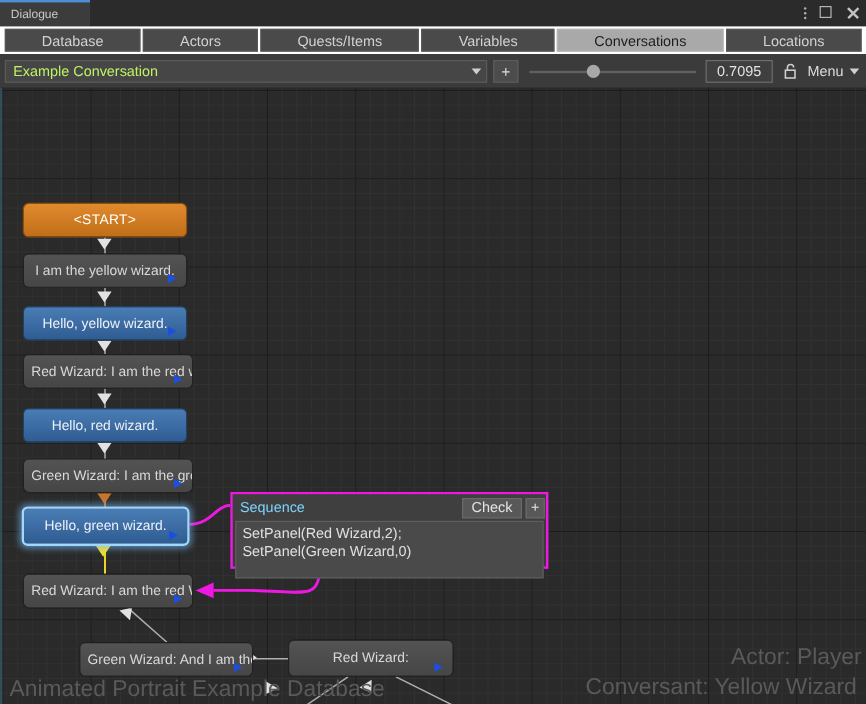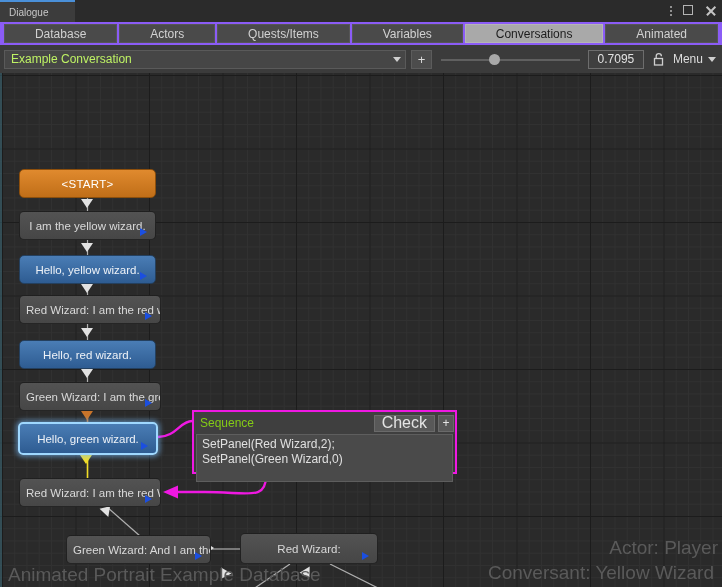--- a/index.html
+++ b/index.html
@@ -22,21 +22,21 @@
   .wc{width:13px;height:13px;position:relative;cursor:default;}
   .kebab{display:flex;flex-direction:column;align-items:center;justify-content:center;gap:2px;height:13px;width:6px;}
   .kebab i{display:block;width:2px;height:2px;background:#b4b4b4;border-radius:50%;}
   .sq{width:10px;height:10px;border:1.4px solid #b4b4b4;box-sizing:border-box;}
   .xmark{width:12px;height:12px;position:relative;}
   .xmark:before,.xmark:after{content:"";position:absolute;left:0;top:5px;width:12px;height:1.6px;background:#c4c4c4;}
   .xmark:before{transform:rotate(45deg);}
   .xmark:after{transform:rotate(-45deg);}
 
   
-  .tabstrip{position:absolute;left:0;top:22px;width:722px;height:23px;background:#8b5cf6;
+  .tabstrip{position:absolute;left:0;top:22px;width:722px;height:23px;background:#ffffff;
     display:flex;align-items:center;padding:0 4px;box-sizing:border-box;gap:2px;}
   .mtab{flex:1 1 auto;height:19px;background:#4a4a4a;border:1px solid #565656;box-sizing:border-box;
     color:#d2d2d2;font-size:12px;display:flex;align-items:center;justify-content:center;cursor:default;}
   .mtab.active{background:#a9a9a9;color:#1d1d1d;border-color:#b5b5b5;}
 
   
   .toolbar{position:absolute;left:0;top:45px;width:722px;height:28px;background:#3b3b3b;
     display:flex;align-items:center;padding:0 4px;box-sizing:border-box;}
   .convo-dd{width:406px;height:19px;background:#464646;border:1px solid #5a5a5a;box-sizing:border-box;
     display:flex;align-items:center;color:#bef264;font-size:12px;padding:0 4px 0 6px;position:relative;cursor:default;}
@@ -86,23 +86,23 @@
     border-top:4.5px solid transparent;border-bottom:4.5px solid transparent;border-left:7.5px solid #1b4fe0;}
   .arrowhead{position:absolute;width:0;height:0;}
   .ah-down{border-left:6.5px solid transparent;border-right:6.5px solid transparent;border-top:9px solid #e2e2e2;}
   .ah-down.orange{border-top-color:#c8742a;}
   .ah-down.yellow{border-top-color:#f2dd27;}
   .ah-right{border-top:6.5px solid transparent;border-bottom:6.5px solid transparent;border-left:9px solid #e2e2e2;}
 
   
   .seqpanel{position:absolute;box-sizing:border-box;border:2px solid #ef18e2;background:#3a3a3a;}
   .seq-head{height:22px;display:flex;align-items:center;background:#3f3f3f;padding-left:6px;}
-  .seq-head .title{flex:1;color:#84cc16;font-size:12px;}
+  .seq-head .title{flex:1;color:#7dd3fc;font-size:12px;}
   .seq-check{height:17px;min-width:48px;padding:0 7px;background:#585858;border:1px solid #6a6a6a;
-    box-sizing:border-box;color:#e4e4e4;font-size:16px;display:flex;align-items:center;justify-content:center;cursor:default;}
+    box-sizing:border-box;color:#e4e4e4;font-size:12px;display:flex;align-items:center;justify-content:center;cursor:default;}
   .seq-plus{margin:0 1px 0 3px;width:16px;height:17px;background:#585858;border:1px solid #6a6a6a;box-sizing:border-box;
     color:#e4e4e4;font-size:12px;display:flex;align-items:center;justify-content:center;cursor:default;}
   .seq-body{margin:0 2px 2px 2px;background:#4a4a4a;border:1px solid #5e5e5e;box-sizing:border-box;
     color:#e0e0e0;font-size:12px;line-height:15px;padding:2px 5px;cursor:text;}
 
   svg.overlay{position:absolute;left:0;top:0;width:722px;height:514px;pointer-events:none;}
 </style>
 </head>
 <body>
 
@@ -137,21 +137,21 @@
     <div class="mtab">
         <span>Quests/Items</span>
       </div>
     <div class="mtab">
         <span>Variables</span>
       </div>
     <div class="mtab active">
         <span>Conversations</span>
       </div>
     <div class="mtab">
-        <span>Animated</span>
+        <span>Locations</span>
       </div>
   </div>
 
   <div class="toolbar">
     <div class="convo-dd">
       <span class="lbl">Example Conversation</span>
       <span class="caret"></span>
     </div>
     <div class="plusbtn">
         <span>+</span>

